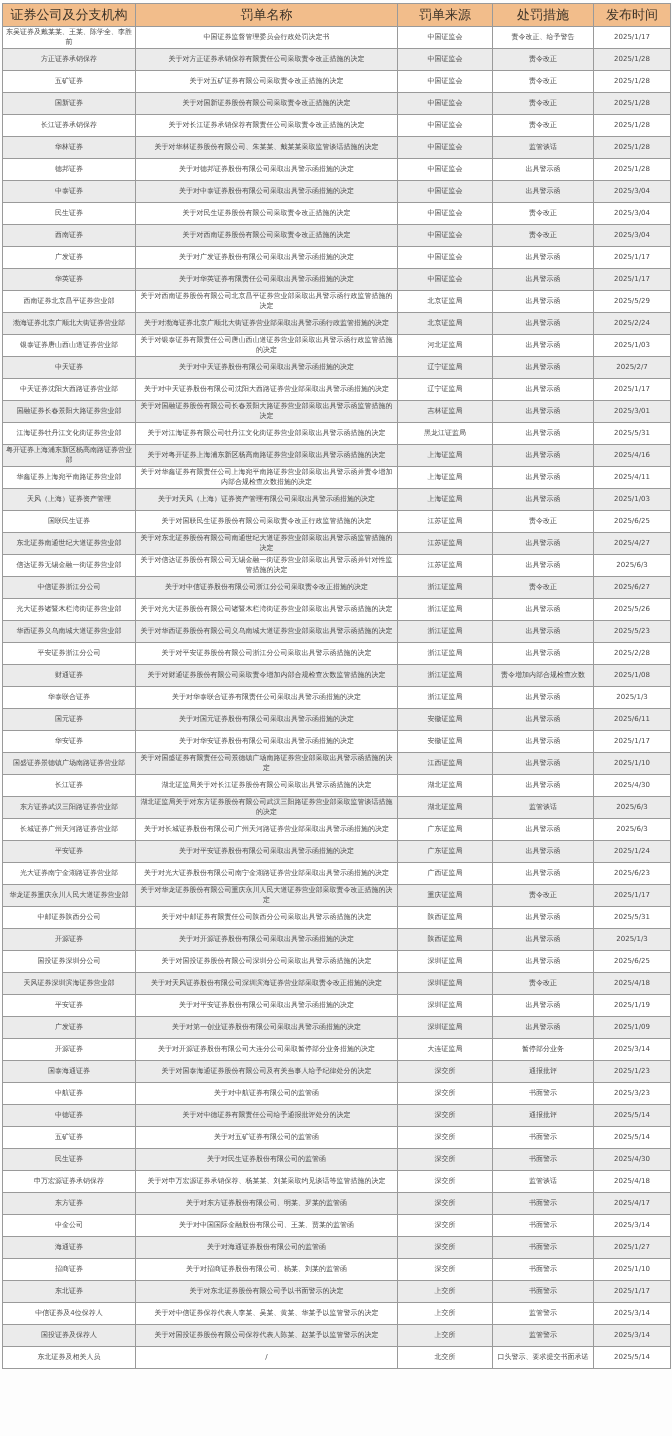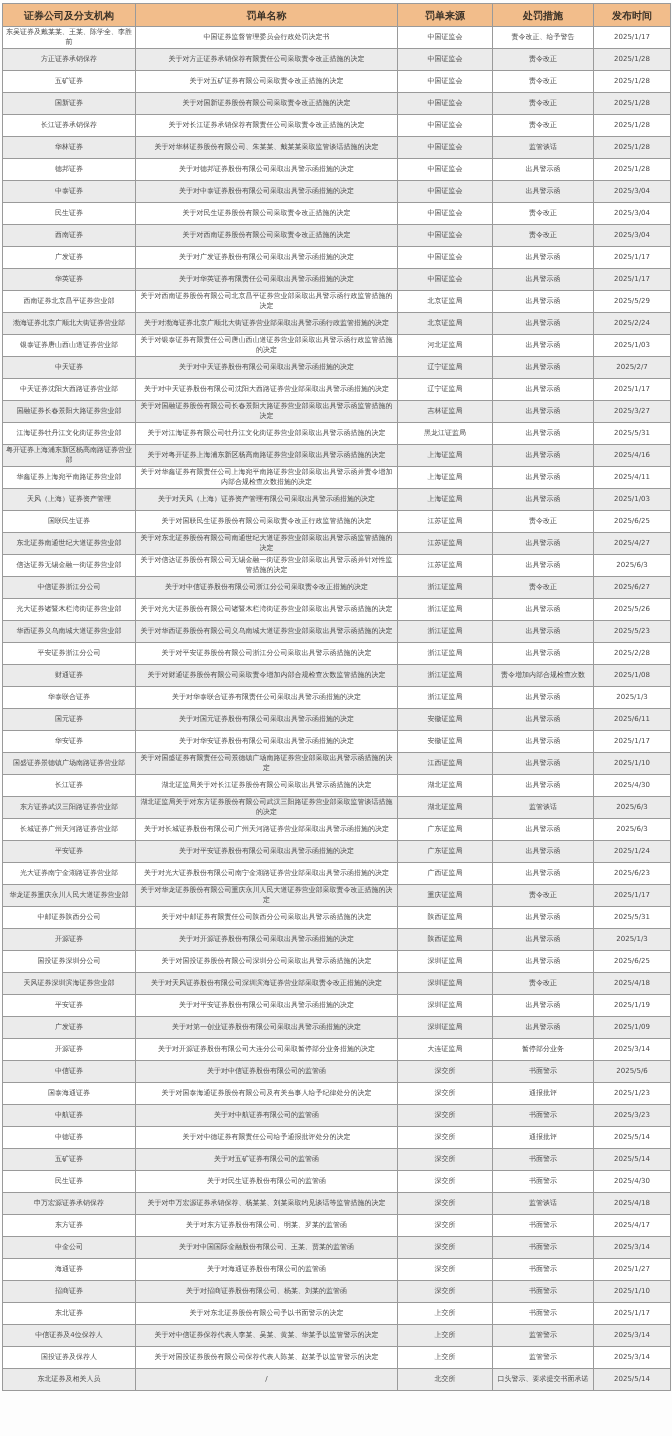--- a/index.html
+++ b/index.html
@@ -18,22 +18,22 @@
     vertical-align:middle;
     padding:1px 3px;
     height:19px;
     line-height:1.3;
     overflow:hidden;
     word-break:break-all;
   }
   table.penalty thead th{
     background:#f2bd8b;
     color:#3e3429;
-    font-weight:bold;
-    font-size:10px;
+    font-weight:normal;
+    font-size:13px;
     height:20px;
   }
   table.penalty tbody tr:nth-child(even) td{background:#ebebeb;}
   table.penalty tbody tr:nth-child(odd) td{background:#ffffff;}
   .wm{
     position:absolute;
     color:rgba(130,165,205,0.14);
     font-size:13px;
     transform:rotate(-12deg);
     pointer-events:none;
@@ -181,21 +181,21 @@
           <td>关于对中天证券股份有限公司沈阳大西路证券营业部采取出具警示函措施的决定</td>
           <td>辽宁证监局</td>
           <td>出具警示函</td>
           <td>2025/1/17</td>
         </tr>
         <tr>
           <td>国融证券长春景阳大路证券营业部</td>
           <td>关于对国融证券股份有限公司长春景阳大路证券营业部采取出具警示函监管措施的决定</td>
           <td>吉林证监局</td>
           <td>出具警示函</td>
-          <td>2025/3/27</td>
+          <td>2025/3/01</td>
         </tr>
         <tr>
           <td>江海证券牡丹江文化街证券营业部</td>
           <td>关于对江海证券有限公司牡丹江文化街证券营业部采取出具警示函措施的决定</td>
           <td>黑龙江证监局</td>
           <td>出具警示函</td>
           <td>2025/5/31</td>
         </tr>
         <tr>
           <td>粤开证券上海浦东新区杨高南路证券营业部</td>
@@ -387,27 +387,20 @@
           <td>2025/1/09</td>
         </tr>
         <tr>
           <td>开源证券</td>
           <td>关于对开源证券股份有限公司大连分公司采取暂停部分业务措施的决定</td>
           <td>大连证监局</td>
           <td>暂停部分业务</td>
           <td>2025/3/14</td>
         </tr>
         <tr>
-          <td>中信证券</td>
-          <td>关于对中信证券股份有限公司的监管函</td>
-          <td>深交所</td>
-          <td>书面警示</td>
-          <td>2025/5/6</td>
-        </tr>
-        <tr>
           <td>国泰海通证券</td>
           <td>关于对国泰海通证券股份有限公司及有关当事人给予纪律处分的决定</td>
           <td>深交所</td>
           <td>通报批评</td>
           <td>2025/1/23</td>
         </tr>
         <tr>
           <td>中航证券</td>
           <td>关于对中航证券有限公司的监管函</td>
           <td>深交所</td>

